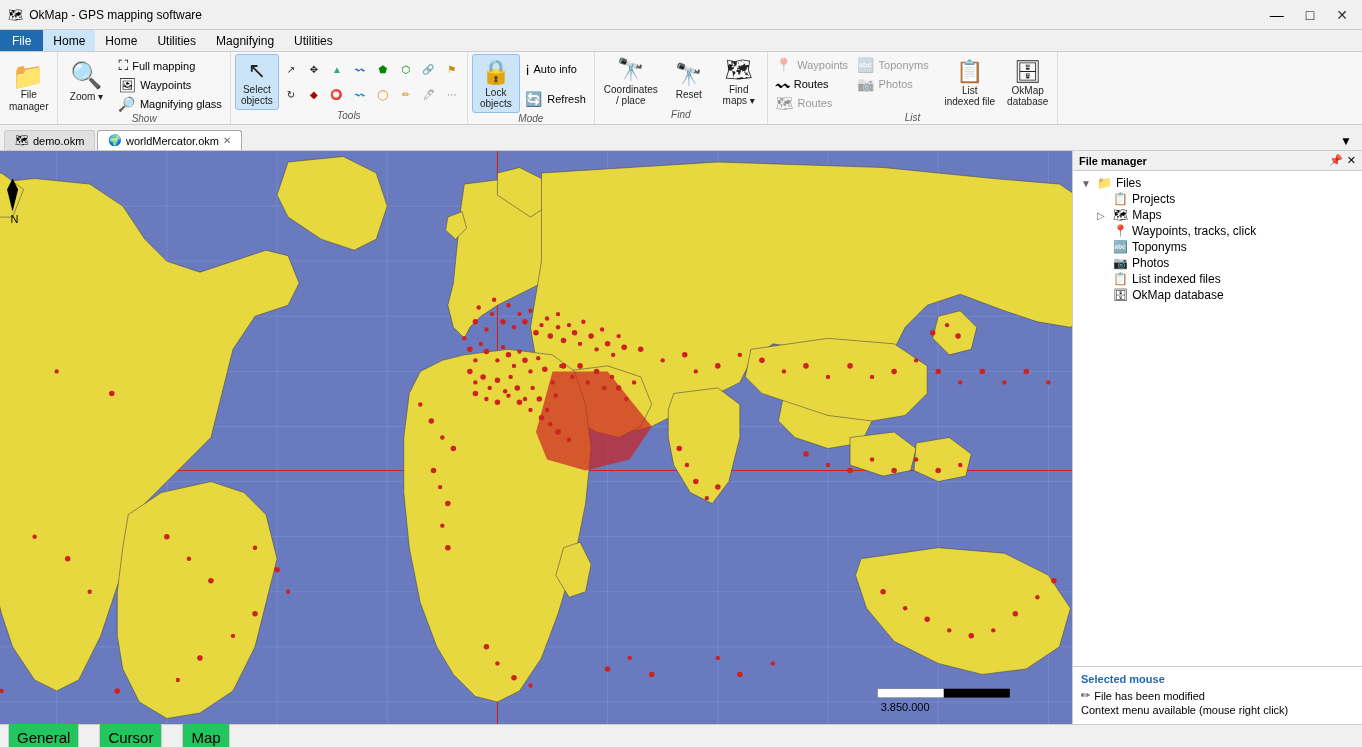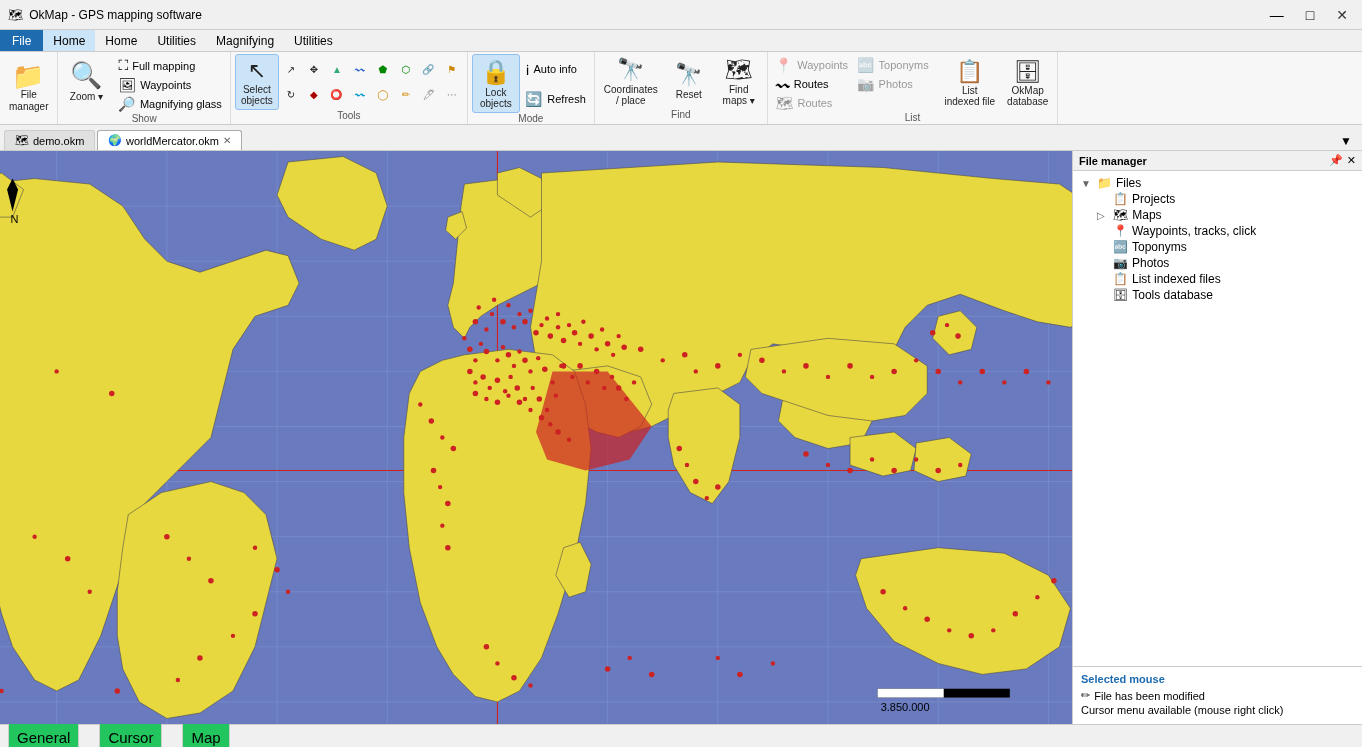--- a/index.html
+++ b/index.html
@@ -62,20 +62,21 @@
       display: flex;
       flex: 1;
       align-items: center;
       gap: 2px;
     }
     .ribbon-group-label {
       text-align: center;
       font-size: 10px;
       color: #555;
       padding-bottom: 2px;
+      font-style: italic;
     }
     .ribbon-btn {
       display: flex;
       flex-direction: column;
       align-items: center;
       justify-content: center;
       padding: 3px 5px;
       cursor: pointer;
       border-radius: 3px;
       min-width: 40px;
@@ -721,32 +722,32 @@
           <span>Photos</span>
         </div>
         <div class="tree-item">
           <span class="tree-expand"> </span>
           <span>📋</span>
           <span>List indexed files</span>
         </div>
         <div class="tree-item">
           <span class="tree-expand"> </span>
           <span>🗄</span>
-          <span>Tools database</span>
+          <span>OkMap database</span>
         </div>
       </div>
     </div>
     <div id="fm-footer">
       <div class="selected-label">Selected mouse</div>
       <div class="footer-item">
         <span>✏</span>
         <span>File has been modified</span>
       </div>
       <div class="footer-item">
-        <span>Cursor menu available (mouse right click)</span>
+        <span>Context menu available (mouse right click)</span>
       </div>
     </div>
   </div>
 </div>
 
 <div id="statusbar">
   <div class="status-tab">General</div>
   <div class="status-tab">Cursor</div>
   <div class="status-tab">Map</div>
 </div>

